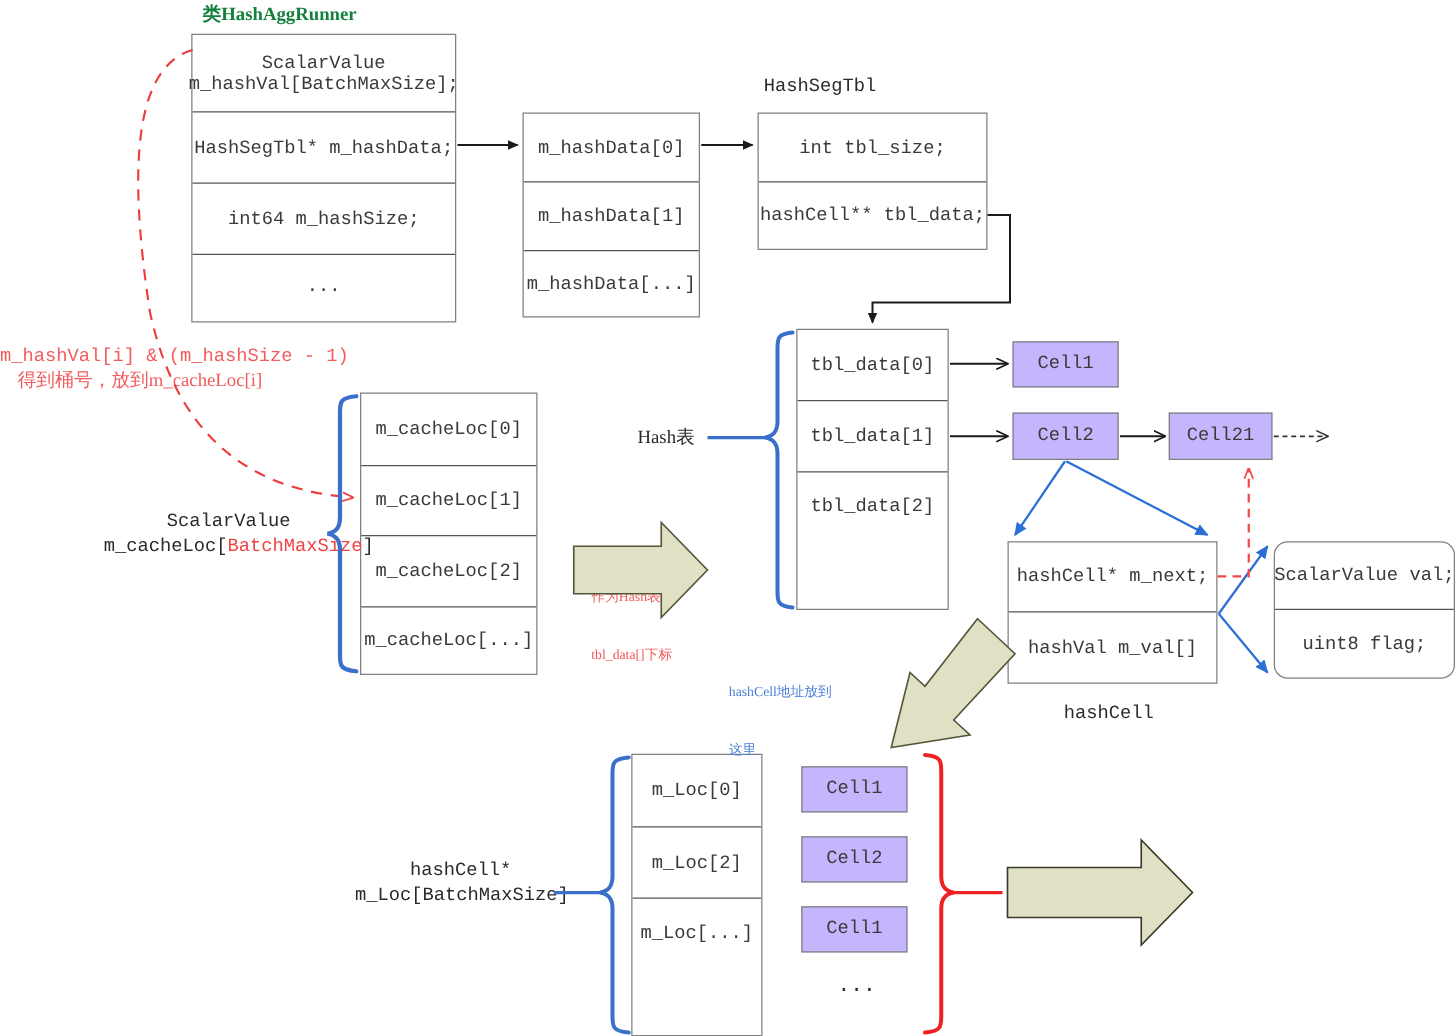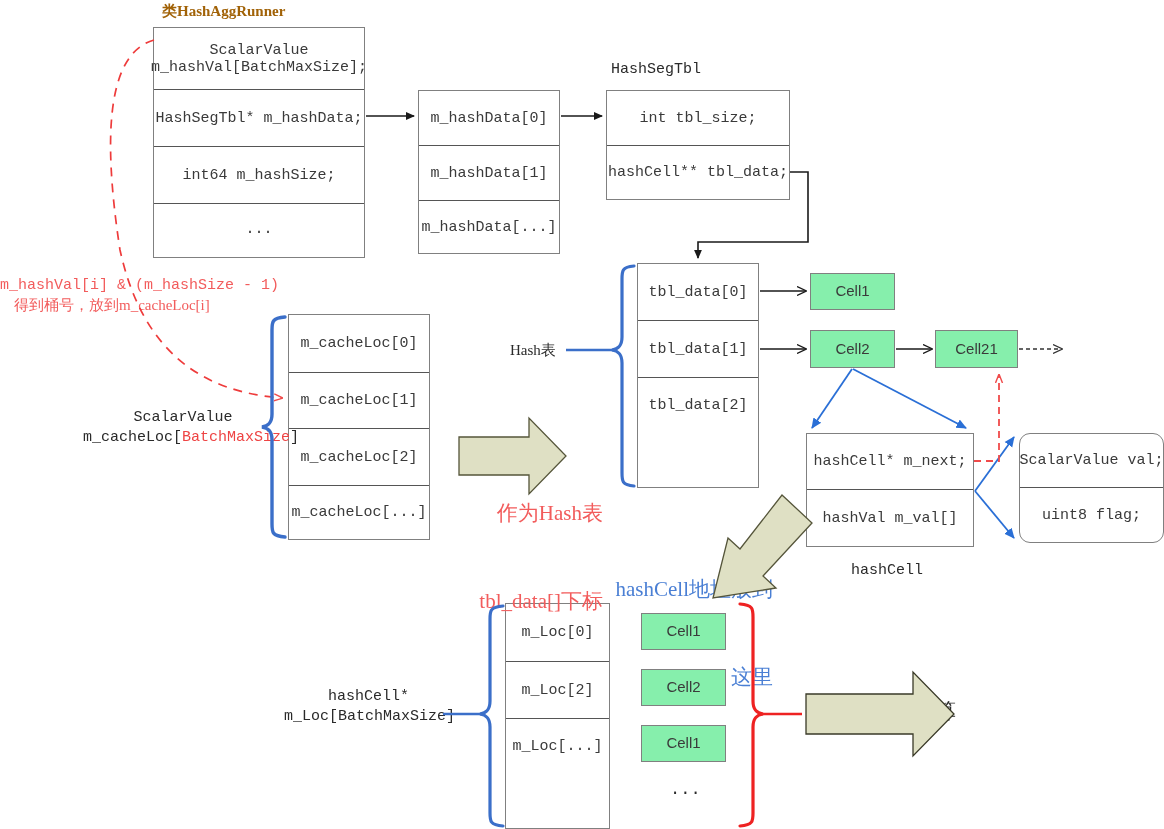--- a/index.html
+++ b/index.html
@@ -15,25 +15,25 @@
     position: relative;
     width: 1164px;
     height: 829px;
     background: #ffffff;
     overflow: hidden;
   }
   .box {
     position: absolute;
     box-sizing: border-box;
     border: 1.6px solid #808080;
-    background: #86efac;
+    background: #c4b5fd;
     display: flex;
     align-items: center;
     justify-content: center;
-    font-family: Liberation Sans, sans-serif;
+    font-family: Liberation Mono, monospace;
     font-size: 15px;
     color: #3a3a3a;
     text-align: center;
     line-height: 1.25;
     white-space: pre;
   }
   .stack {
     position: absolute;
     box-sizing: border-box;
     border: 1.6px solid #808080;
@@ -58,38 +58,38 @@
     color: #2a2a2a;
     white-space: pre;
     line-height: 1.35;
   }
   .label.cjk { font-family: "Liberation Serif", "DejaVu Serif", serif; }
   .title {
     position: absolute;
     font-family: "Liberation Serif", "DejaVu Serif", serif;
     font-size: 15px;
     font-weight: bold;
-    color: #a16207;
+    color: #15803d;
     white-space: pre;
   }
   .red { color: #ee4444; }
   .redtext {
     position: absolute;
     color: #f25c5c;
     font-family: "Liberation Mono", "DejaVu Sans Mono", monospace;
     font-size: 15px;
     white-space: pre;
     line-height: 1.4;
   }
   .arrowlabel {
     position: absolute;
     font-family: "Liberation Serif", "DejaVu Serif", serif;
-    font-size: 21px;
-    white-space: pre;
-    text-align: right;
+    font-size: 11px;
+    white-space: pre;
+    text-align: left;
     line-height: 1.4;
   }
   svg.overlay {
     position: absolute;
     left: 0; top: 0;
     width: 1164px;
     height: 829px;
     pointer-events: none;
   }
   svg.overlay * { pointer-events: auto; }

